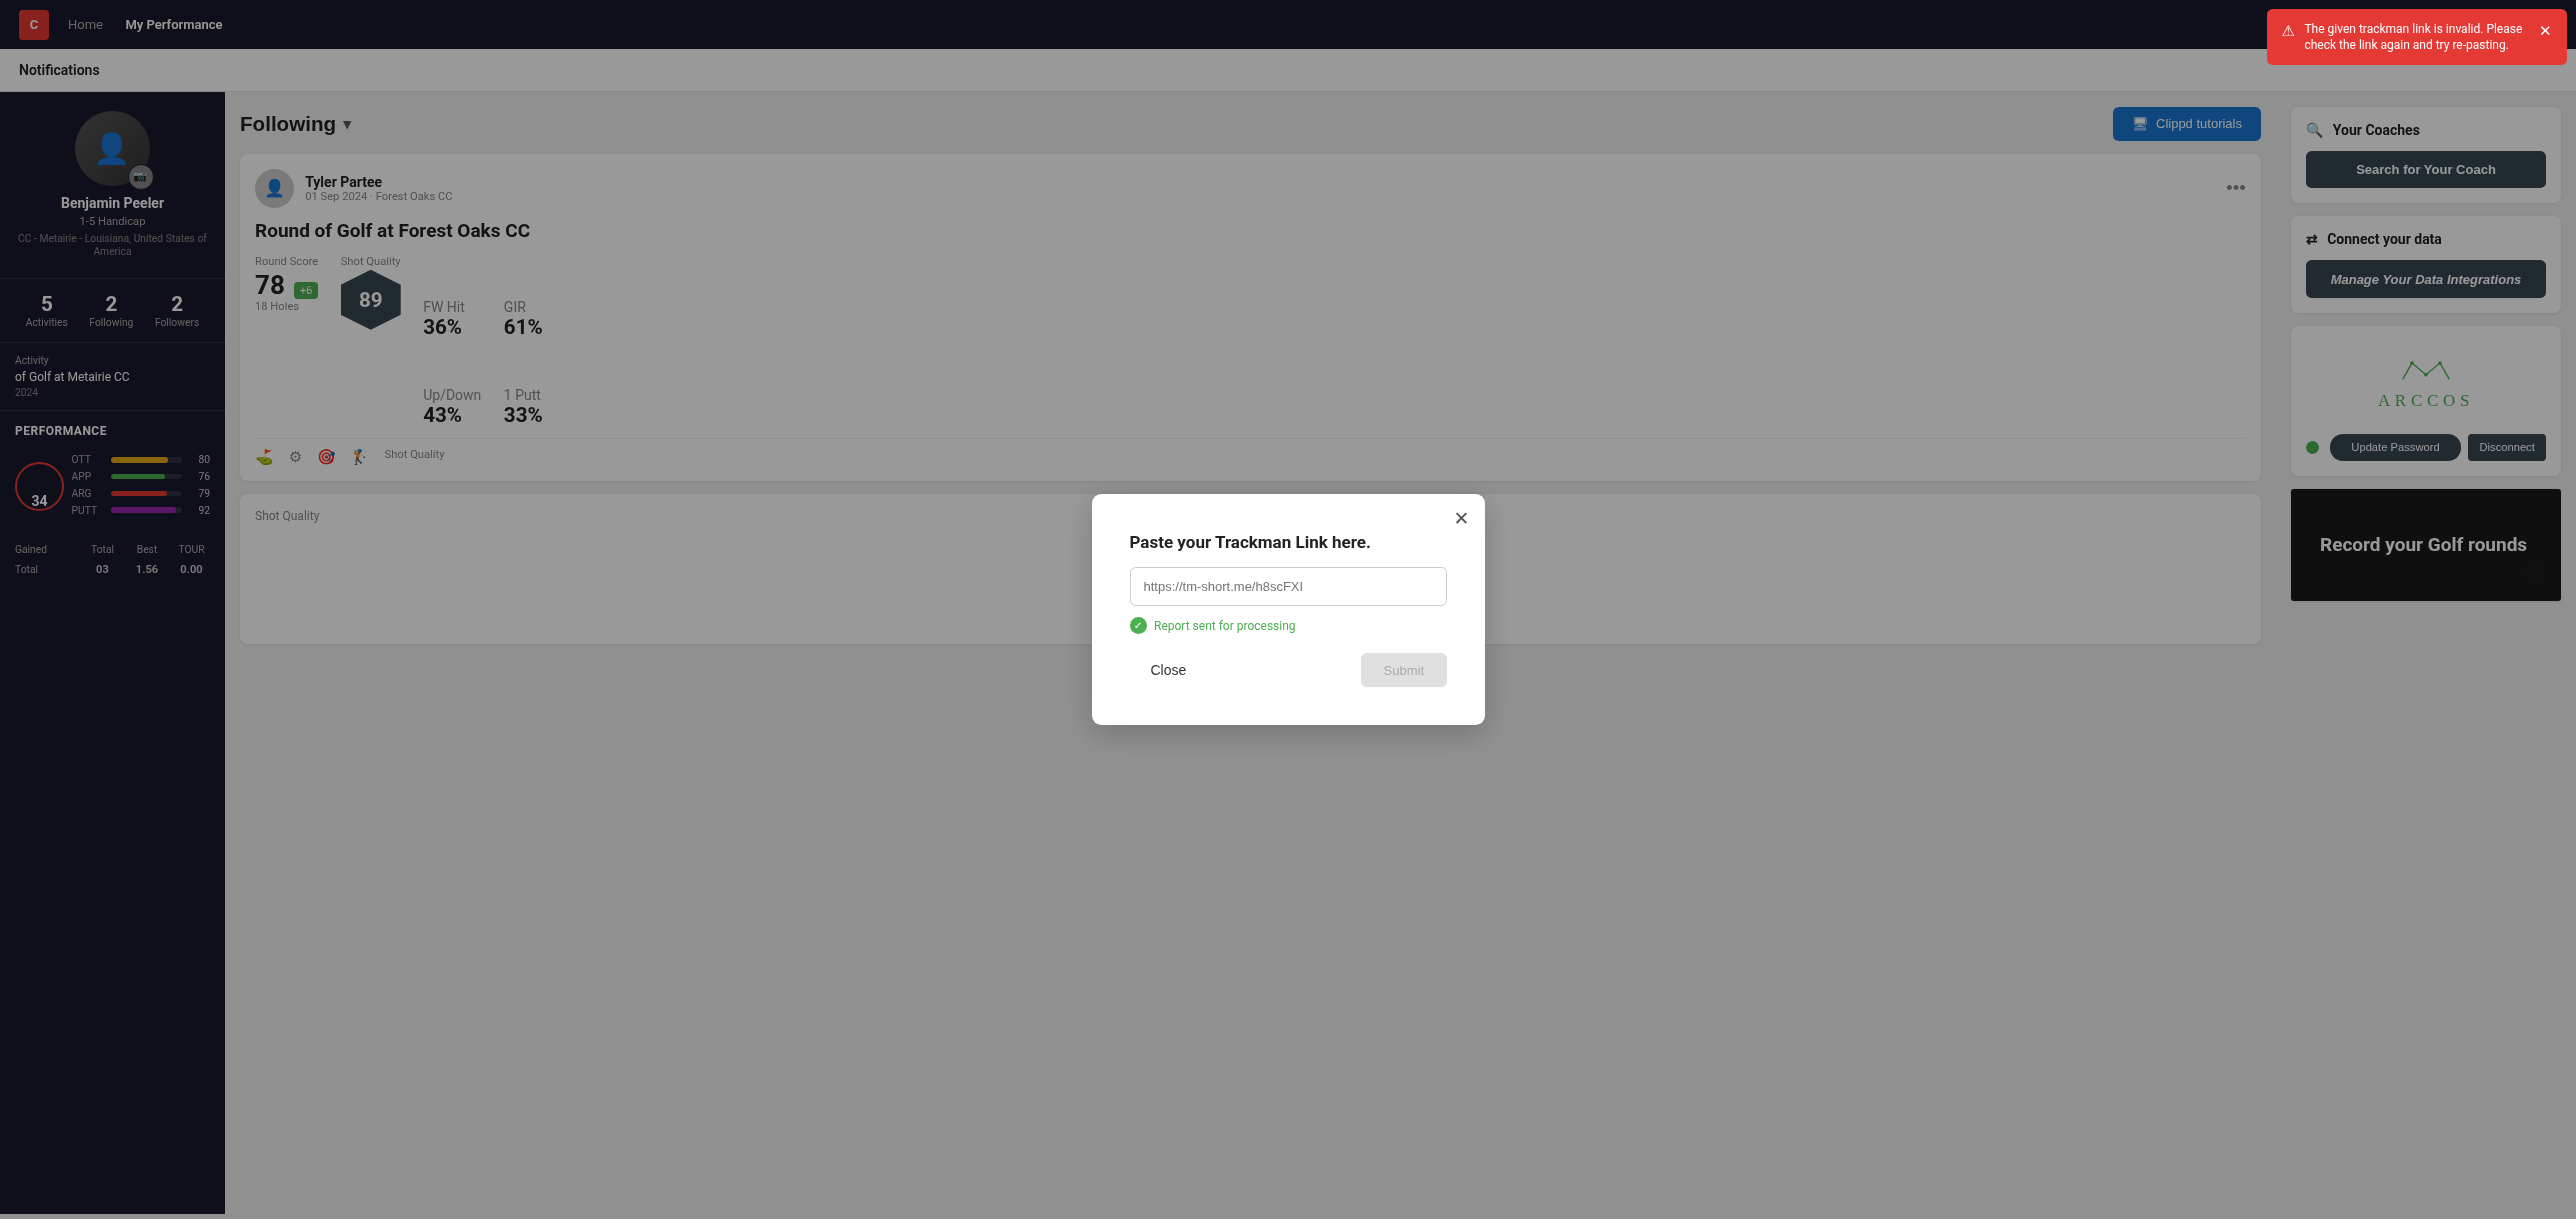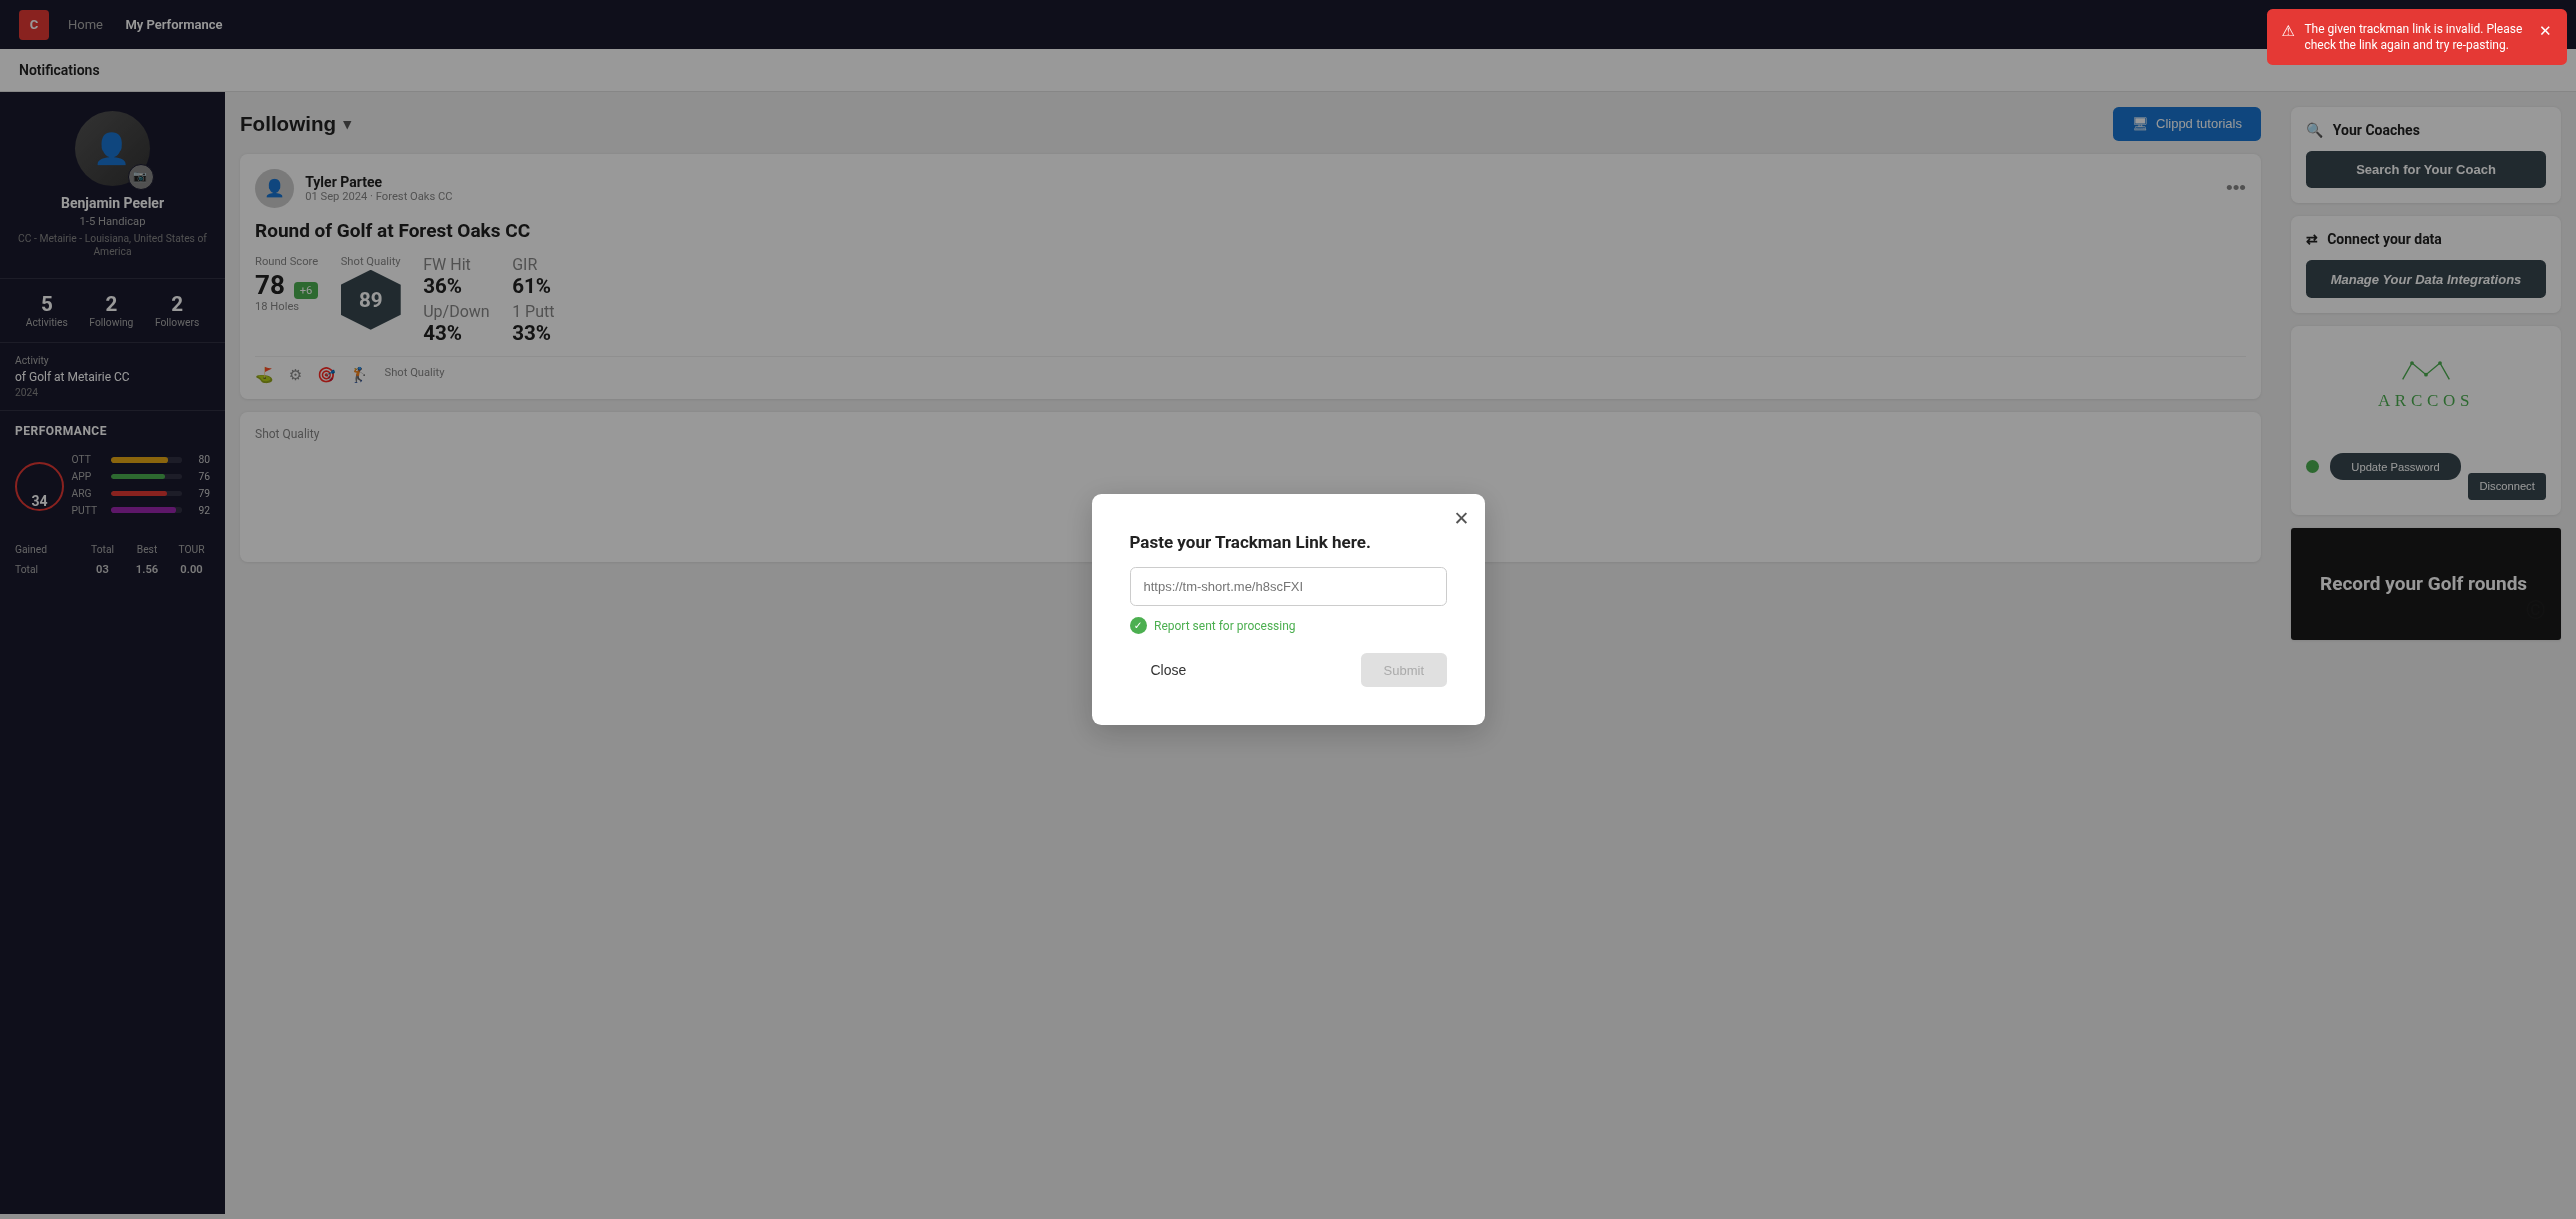--- a/index.html
+++ b/index.html
@@ -241,21 +241,21 @@
     .round-stat-sub { font-size: 11.2px; color: #888; }
     .shot-quality-hex {
       width: 60px; height: 60px;
       background: #37474f;
       clip-path: polygon(50% 0%, 100% 25%, 100% 75%, 50% 100%, 0% 75%, 0% 25%);
       display: flex; align-items: center; justify-content: center;
       color: white; font-size: 20.6px; font-weight: 700;
     }
     .stats-grid { display: grid; grid-template-columns: 1fr 1fr; gap: 3.7px 22.5px; }
     .stat-pair { }
-    .stat-pair-label { font-size: 16px; color: #888; }
+    .stat-pair-label { font-size: 14px; color: #888; margin-top: 44px; }
     .stat-pair-value { font-size: 20.6px; font-weight: 700; }
 
     .tabs-row {
       display: flex;
       gap: 15px;
       border-top: 0.9px solid #eee;
       margin-top: 11.2px;
       padding-top: 9.4px;
       overflow-x: auto;
     }
@@ -355,21 +355,20 @@
       cursor: pointer;
     }
     .disconnect-btn {
       background: #37474f;
       color: white;
       border: none;
       padding: 7.5px 11.2px;
       border-radius: 3.7px;
       font-size: 11.2px;
       cursor: pointer;
-      margin-top: 39px;
     }
     .promo-card {
       background: #1a1a1a;
       border-radius: 3px;
       padding: 29px;
       margin-bottom: 13px;
       box-shadow: 0 0.9px 2.8px rgba(0,0,0,0.08);
       position: relative;
       overflow: hidden;
       min-height: 112px;

